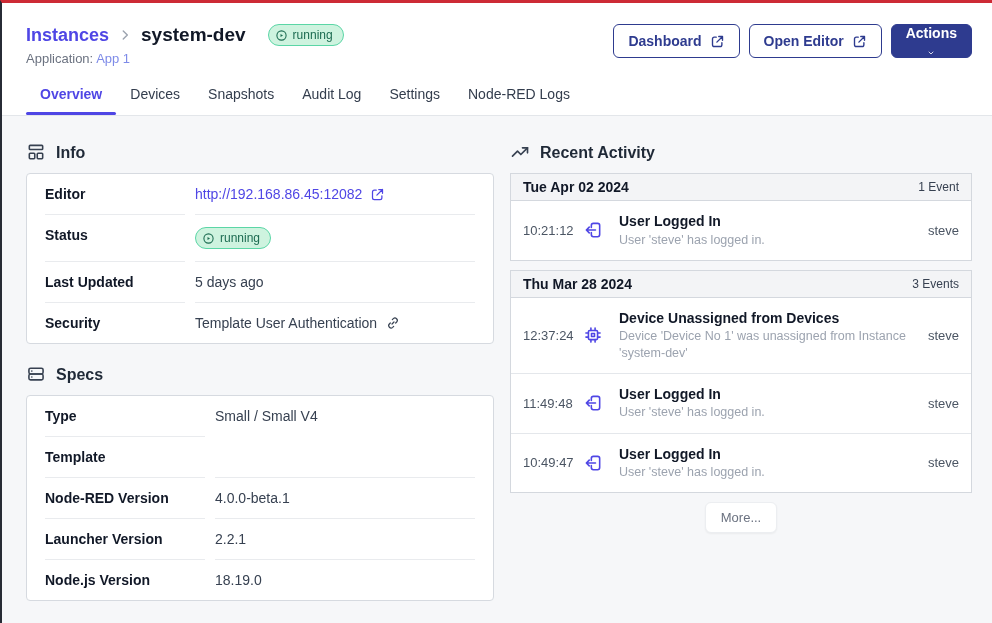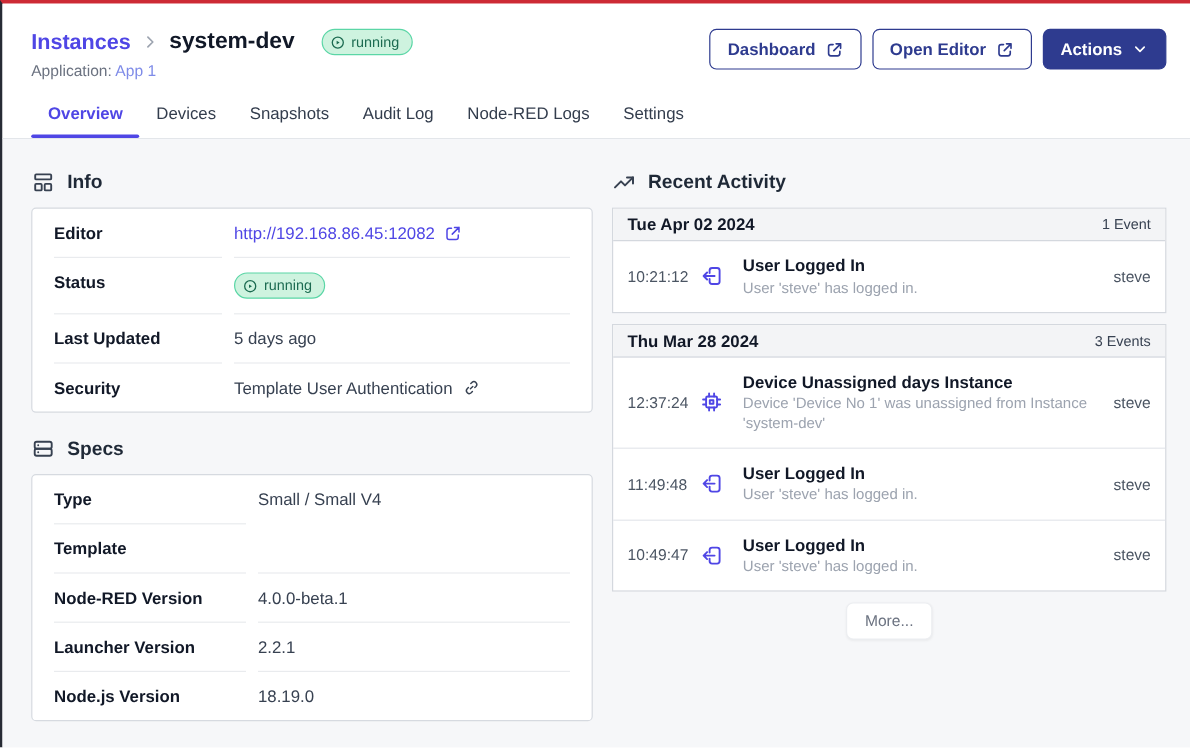--- a/index.html
+++ b/index.html
@@ -14,21 +14,21 @@
   .crumb-wrap { display:flex; align-items:center; gap:8px; }
   .crumb-parent { color:#4F46E5; font-size:18px; font-weight:700; text-decoration:none; cursor:pointer; }
   .crumb-sep { color:#9CA3AF; display:inline-flex; margin:0 1px; }
   .crumb-current { color:#111827; font-size:19px; font-weight:700; }
   .badge { display:inline-flex; align-items:center; gap:5px; background:#CEF3DF; border:1px solid #5BD6A6; color:#1C6B51; border-radius:999px; padding:2px 10px 2px 6px; font-size:12px; margin-left:14px; line-height:16px; }
   .badge svg { color:#1C6B51; }
   .app-line { margin-top:5px; font-size:13px; color:#6B7280; }
   .app-link { color:#7E8BE8; text-decoration:none; cursor:pointer; }
   .btn-row { display:flex; gap:9px; }
   .btn { display:inline-flex; align-items:center; gap:8px; height:34px; padding:0 14px; border-radius:6px; font-size:14px; font-weight:700; cursor:pointer; background:#fff; border:1.5px solid #2E3B8F; color:#2E3B8F; font-family:"Liberation Sans", sans-serif; }
-  .btn.primary { background:#2E3B8F; border-color:#2E3B8F; color:#fff; }
+  .btn.primary { background:#2E3B8F; border-color:#2E3B8F; color:#fff;flex-direction:column; }
   .btn svg { display:block; }
   .tabs { display:flex; margin-top:14px; }
   .tab { position:relative; padding:6px 14px 13px; font-size:14px; color:#333D4D; cursor:pointer; }
   .tab.active { color:#4F46E5; font-weight:600; }
   .tab.active::after { content:""; position:absolute; left:0; right:0; bottom:0; height:3px; border-radius:2px; background:#4F46E5; }
 
   
   .main { flex:1; background:#F6F7F9; display:flex; gap:16px; padding:26px 20px 0 24px; overflow:hidden; }
   .col-left { width:468px; flex:none; }
   .col-right { flex:1; min-width:0; }
@@ -115,22 +115,22 @@
             </svg>
         </button>
       </div>
     </div>
 
     <div class="tabs">
       <div class="tab active">Overview</div>
       <div class="tab">Devices</div>
       <div class="tab">Snapshots</div>
       <div class="tab">Audit Log</div>
+      <div class="tab">Settings</div>
       <div class="tab">Node-RED Logs</div>
-      <div class="tab">Settings</div>
     </div>
   </div>
 
   <div class="main">
 
     <div class="col-left">
 
       <div class="section-head">
         <svg width="20" height="20" viewBox="0 0 24 24" fill="none" stroke="currentColor" stroke-width="1.9" stroke-linejoin="round">
             <rect x="4" y="4" width="16" height="5" rx="1"></rect>
@@ -253,21 +253,21 @@
         <div class="event">
           <span class="event-time">12:37:24</span>
           <span class="event-icon">
             <svg width="20" height="20" viewBox="0 0 24 24" fill="none" stroke="currentColor" stroke-width="1.9" stroke-linecap="round" stroke-linejoin="round">
                 <rect x="6.5" y="6.5" width="11" height="11" rx="1.5"></rect>
                 <rect x="10.2" y="10.2" width="3.6" height="3.6"></rect>
                 <path d="M9.5 3.5v3M14.5 3.5v3M9.5 17.5v3M14.5 17.5v3M3.5 9.5h3M3.5 14.5h3M17.5 9.5h3M17.5 14.5h3"></path>
               </svg>
           </span>
           <span class="event-text">
-            <div class="event-title">Device Unassigned days Instance</div>
+            <div class="event-title">Device Unassigned from Devices</div>
             <div class="event-desc">Device 'Device No 1' was unassigned from Instance 'system-dev'</div>
           </span>
           <span class="event-user">steve</span>
         </div>
         <div class="event">
           <span class="event-time">11:49:48</span>
           <span class="event-icon">
             <svg width="20" height="20" viewBox="0 0 24 24" fill="none" stroke="currentColor" stroke-width="1.9" stroke-linecap="round" stroke-linejoin="round">
                 <path d="M10 9V6.5A2.5 2.5 0 0 1 12.5 4h5A2.5 2.5 0 0 1 20 6.5v11a2.5 2.5 0 0 1-2.5 2.5h-5A2.5 2.5 0 0 1 10 17.5V15"></path>
                 <path d="M15 12H4m0 0l3.5-3.5M4 12l3.5 3.5"></path>

